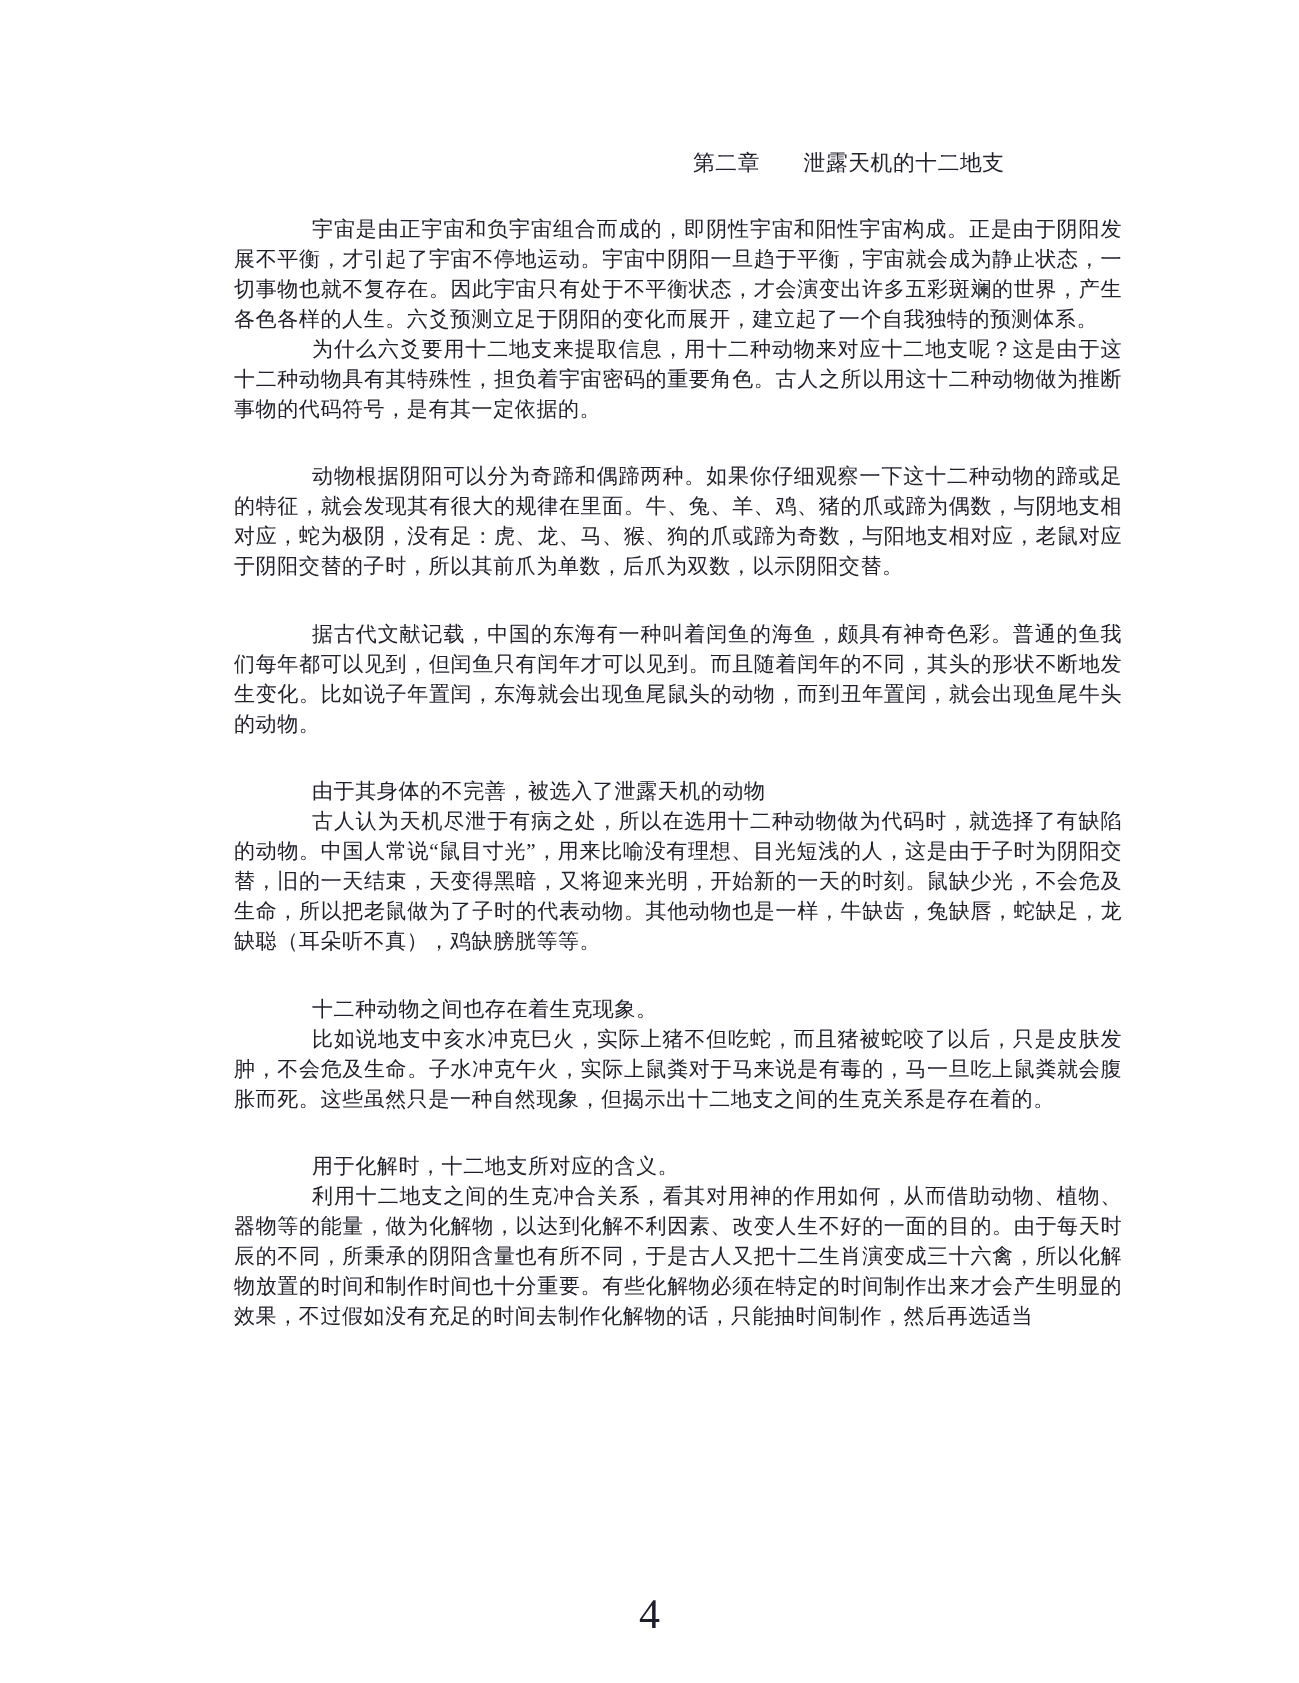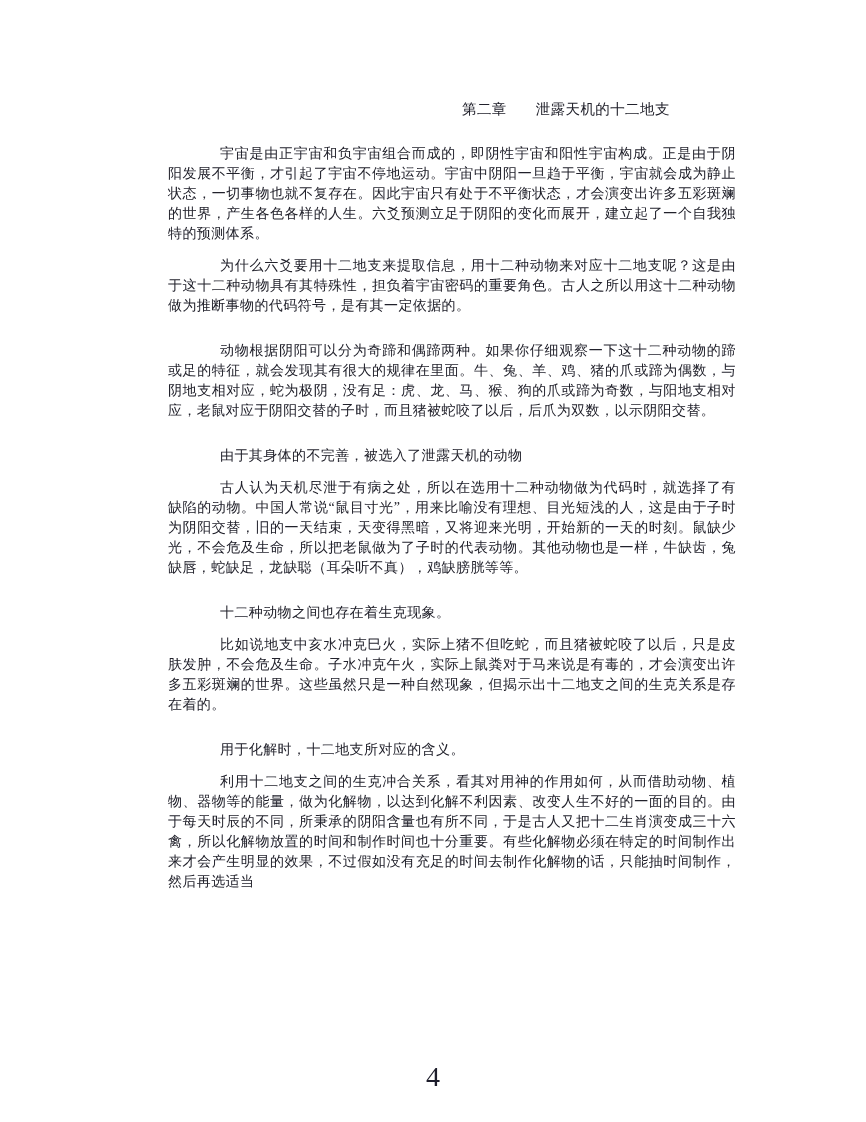--- a/index.html
+++ b/index.html
@@ -33,21 +33,21 @@
   .chapter-heading .title-text {
     margin-left: 29px;
   }
   .sec {
     margin: 0;
   }
   .sec + .sec {
     margin-top: 25px;
   }
   .sec p {
-    margin: 12px;
+    margin: 0;
     font-size: 14px;
     line-height: 20px;
     letter-spacing: 0.4px;
     text-align: justify;
     text-indent: 52px;
   }
   .page-number {
     position: absolute;
     left: 0;
     top: 1060px;
@@ -68,34 +68,35 @@
     <div class="chapter-heading">
       <span>第二章</span><span class="title-text">泄露天机的十二地支</span>
     </div>
 
     <div class="sec">
       <p>宇宙是由正宇宙和负宇宙组合而成的，即阴性宇宙和阳性宇宙构成。正是由于阴阳发展不平衡，才引起了宇宙不停地运动。宇宙中阴阳一旦趋于平衡，宇宙就会成为静止状态，一切事物也就不复存在。因此宇宙只有处于不平衡状态，才会演变出许多五彩斑斓的世界，产生各色各样的人生。六爻预测立足于阴阳的变化而展开，建立起了一个自我独特的预测体系。</p>
       <p>为什么六爻要用十二地支来提取信息，用十二种动物来对应十二地支呢？这是由于这十二种动物具有其特殊性，担负着宇宙密码的重要角色。古人之所以用这十二种动物做为推断事物的代码符号，是有其一定依据的。</p>
     </div>
 
     <div class="sec">
-      <p>动物根据阴阳可以分为奇蹄和偶蹄两种。如果你仔细观察一下这十二种动物的蹄或足的特征，就会发现其有很大的规律在里面。牛、兔、羊、鸡、猪的爪或蹄为偶数，与阴地支相对应，蛇为极阴，没有足：虎、龙、马、猴、狗的爪或蹄为奇数，与阳地支相对应，老鼠对应于阴阳交替的子时，而且猪被蛇咬了以后，后爪为双数，以示阴阳交替。</p>
+      <p>动物根据阴阳可以分为奇蹄和偶蹄两种。如果你仔细观察一下这十二种动物的蹄或足的特征，就会发现其有很大的规律在里面。牛、兔、羊、鸡、猪的爪或蹄为偶数，与阴地支相对应，蛇为极阴，没有足：虎、龙、马、猴、狗的爪或蹄为奇数，与阳地支相对应，老鼠对应于阴阳交替的子时，所以其前爪为单数，后爪为双数，以示阴阳交替。</p>
     </div>
 
     <div class="sec">
+      <p>据古代文献记载，中国的东海有一种叫着闰鱼的海鱼，颇具有神奇色彩。普通的鱼我们每年都可以见到，但闰鱼只有闰年才可以见到。而且随着闰年的不同，其头的形状不断地发生变化。比如说子年置闰，东海就会出现鱼尾鼠头的动物，而到丑年置闰，就会出现鱼尾牛头的动物。</p>
     </div>
 
     <div class="sec">
       <p>由于其身体的不完善，被选入了泄露天机的动物</p>
       <p>古人认为天机尽泄于有病之处，所以在选用十二种动物做为代码时，就选择了有缺陷的动物。中国人常说“鼠目寸光”，用来比喻没有理想、目光短浅的人，这是由于子时为阴阳交替，旧的一天结束，天变得黑暗，又将迎来光明，开始新的一天的时刻。鼠缺少光，不会危及生命，所以把老鼠做为了子时的代表动物。其他动物也是一样，牛缺齿，兔缺唇，蛇缺足，龙缺聪（耳朵听不真），鸡缺膀胱等等。</p>
     </div>
 
     <div class="sec">
       <p>十二种动物之间也存在着生克现象。</p>
-      <p>比如说地支中亥水冲克巳火，实际上猪不但吃蛇，而且猪被蛇咬了以后，只是皮肤发肿，不会危及生命。子水冲克午火，实际上鼠粪对于马来说是有毒的，才会演变出许多五彩斑斓的世界。这些虽然只是一种自然现象，但揭示出十二地支之间的生克关系是存在着的。</p>
+      <p>比如说地支中亥水冲克巳火，实际上猪不但吃蛇，而且猪被蛇咬了以后，只是皮肤发肿，不会危及生命。子水冲克午火，实际上鼠粪对于马来说是有毒的，马一旦吃上鼠粪就会腹胀而死。这些虽然只是一种自然现象，但揭示出十二地支之间的生克关系是存在着的。</p>
     </div>
 
     <div class="sec">
       <p>用于化解时，十二地支所对应的含义。</p>
       <p>利用十二地支之间的生克冲合关系，看其对用神的作用如何，从而借助动物、植物、器物等的能量，做为化解物，以达到化解不利因素、改变人生不好的一面的目的。由于每天时辰的不同，所秉承的阴阳含量也有所不同，于是古人又把十二生肖演变成三十六禽，所以化解物放置的时间和制作时间也十分重要。有些化解物必须在特定的时间制作出来才会产生明显的效果，不过假如没有充足的时间去制作化解物的话，只能抽时间制作，然后再选适当</p>
     </div>
 
   </div>
 
   <div class="page-number">4</div>

